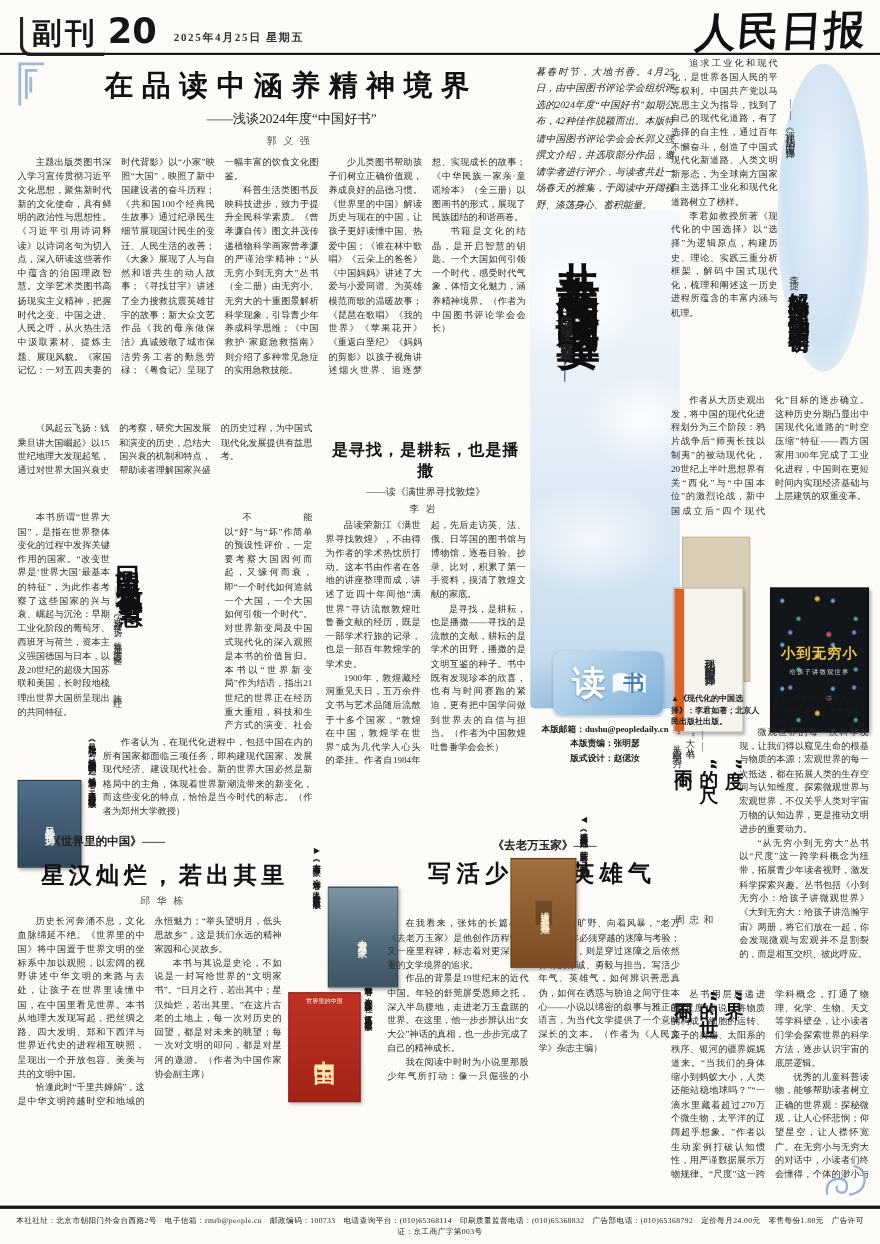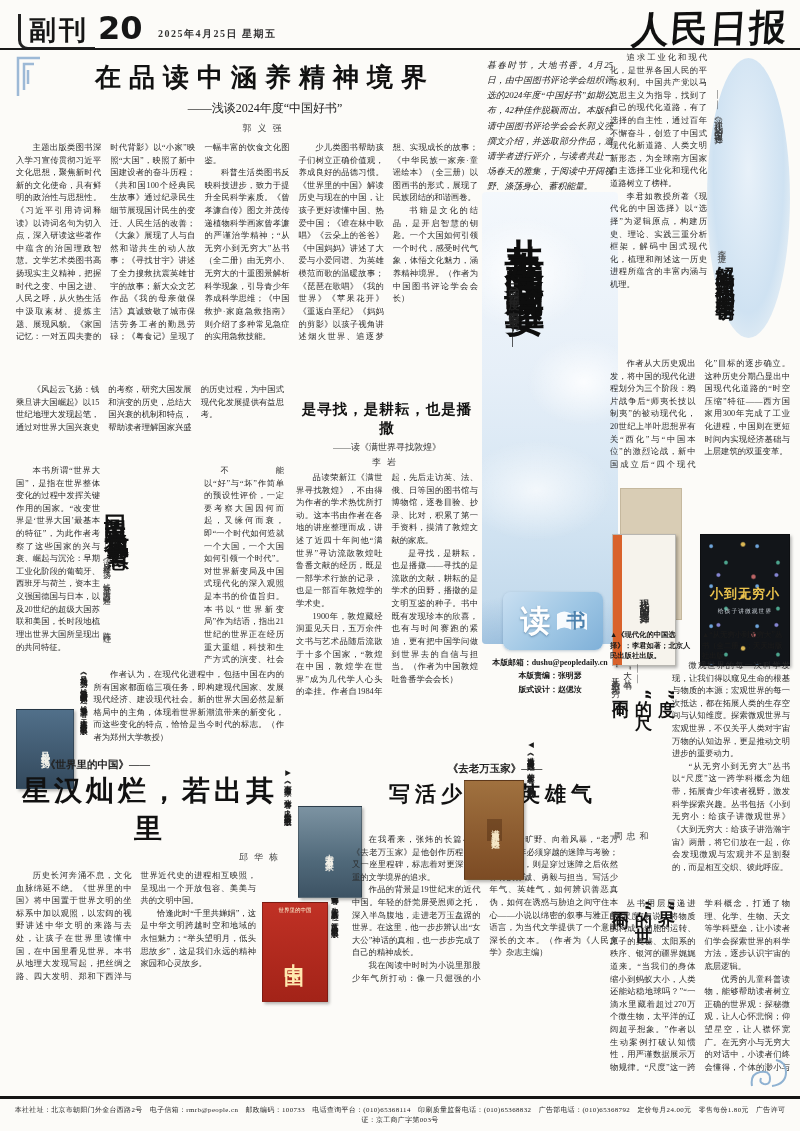--- a/index.html
+++ b/index.html
@@ -213,25 +213,26 @@
       </div>
       <div class="vcaption" style="height:78px;margin:0 5px;">《风起云飞扬：钱乘旦讲大国崛起》：钱乘旦著；天津人民出版社出版。</div>
       <div class="body-block" style="flex:1;height:80px;">
           <p>作者认为，在现代化进程中，包括中国在内的所有国家都面临三项任务，即构建现代国家、发展现代经济、建设现代社会。新的世界大国必然是新格局中的主角，体现着世界新潮流带来的新变化，而这些变化的特点，恰恰是当今时代的标志。（作者为郑州大学教授）</p>
         </div>
     </div>
   </div>
 
   <div class="abs" style="left:16px;top:758px;width:268px;">
     <div style="font-size:10.5px;font-weight:bold;color:#222;margin-left:29px;">《世界里的中国》——</div>
-    <div class="h-title center" style="font-size:28px;letter-spacing:4px;margin-top:0;">星汉灿烂，若出其里</div>
-    <div class="byline center" style="margin-top:3px;text-align:right;">邱华栋</div>
+    <div class="h-title center" style="font-size:21px;letter-spacing:4px;margin-top:10px;">星汉灿烂，若出其里</div>
+    <div class="byline center" style="margin-top:3px;">邱华栋</div>
     <div class="body-block cols2" style="width:240px;height:248px;margin-top:6px;">
         <p>历史长河奔涌不息，文化血脉绵延不绝。《世界里的中国》将中国置于世界文明的坐标系中加以观照，以宏阔的视野讲述中华文明的来路与去处，让孩子在世界里读懂中国，在中国里看见世界。本书从地理大发现写起，把丝绸之路、四大发明、郑和下西洋与世界近代史的进程相互映照，呈现出一个开放包容、美美与共的文明中国。</p>
         <p>恰逢此时“千里共婵娟”，这是中华文明跨越时空和地域的永恒魅力；“举头望明月，低头思故乡”，这是我们永远的精神家园和心灵故乡。</p>
+        <p>本书与其说是史论，不如说是一封写给世界的“文明家书”。“日月之行，若出其中；星汉灿烂，若出其里。”在这片古老的土地上，每一次对历史的回望，都是对未来的眺望；每一次对文明的叩问，都是对星河的遨游。（作者为中国作家协会副主席）</p>
       </div>
   </div>
 
   <div class="cover cov-china" style="left:262px;top:862px;width:64px;height:98px;">
     <span class="csub">世界里的中国</span>
     <span class="ctitle">中国</span>
   </div>
   <div class="abs vcaption" style="left:330px;top:862px;height:98px;">◀《世界里的中国》：韩毓海著；少年儿童出版社、江苏人民出版社出版。</div>
 
   <div class="abs vcaption" style="left:283px;top:768px;height:90px;">▶《去老万玉家》：张炜著；人民文学出版社出版。</div>

